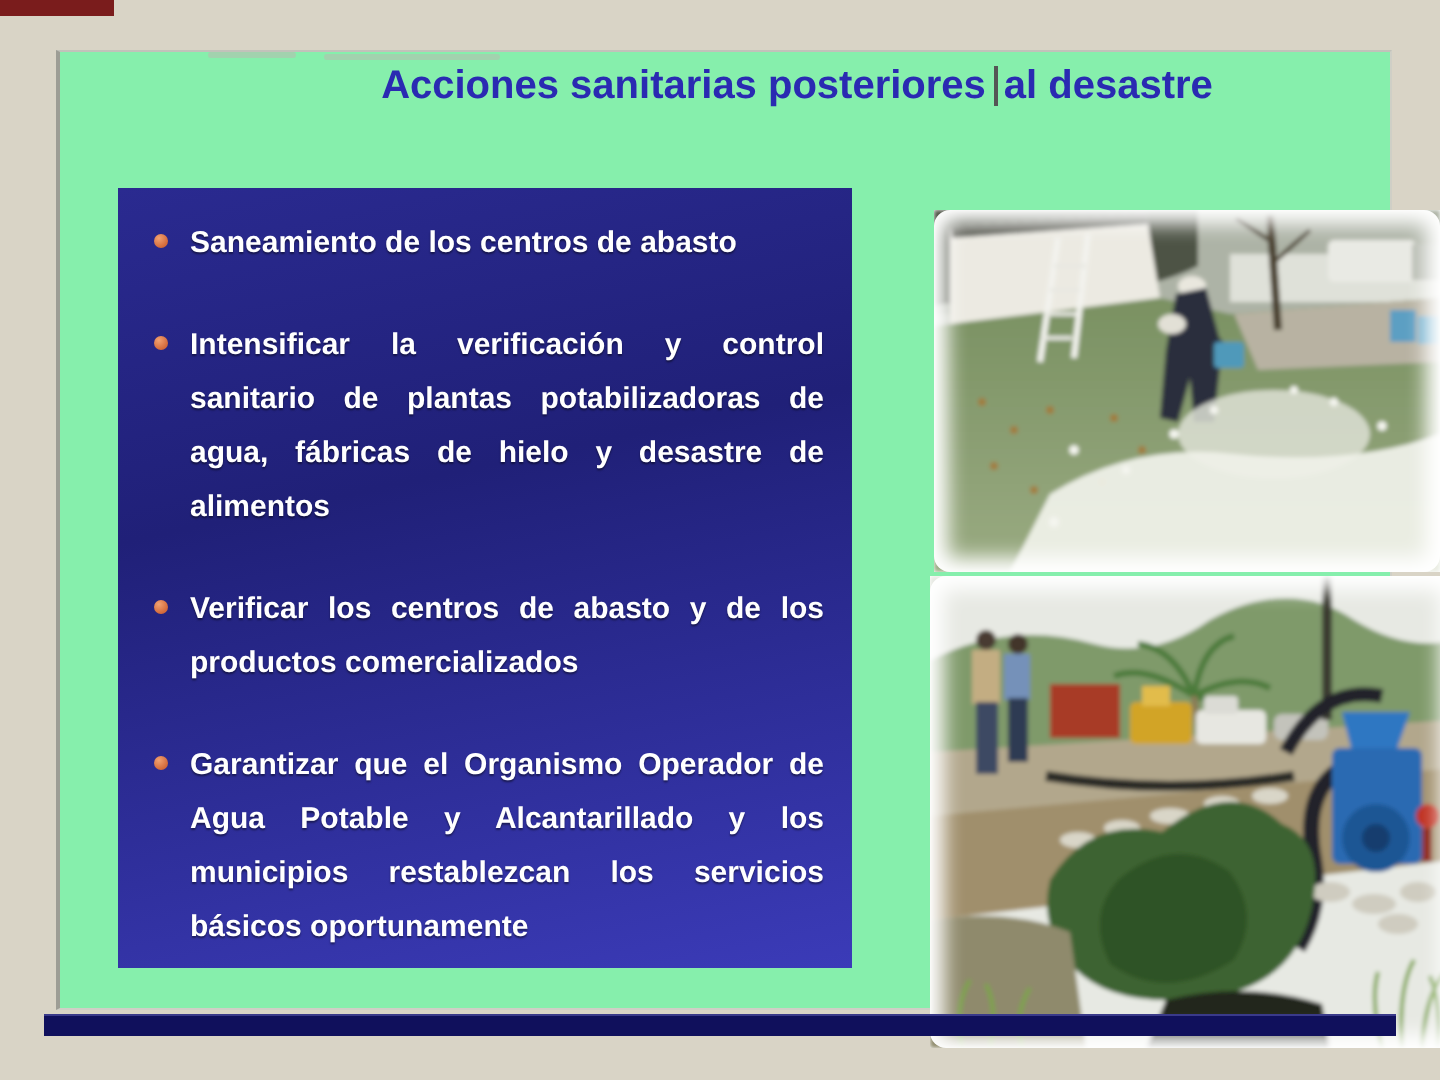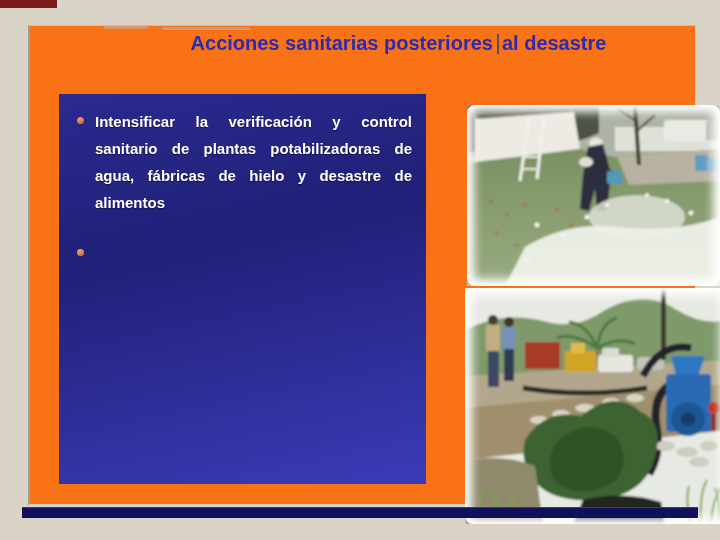--- a/index.html
+++ b/index.html
@@ -6,21 +6,21 @@
   body{
     width:720px;height:540px;position:relative;overflow:hidden;
     background:#d9d4c6;
     font-family:"Liberation Sans", sans-serif;
   }
   .corner-bar{
     position:absolute;left:0;top:0;width:57px;height:8px;background:#7a1c1c;
   }
   .slide{
     position:absolute;left:28px;top:25px;width:668px;height:480px;
-    background:#f97316;
+    background:#86efac;
     border:1px solid #cfcfc6;border-left:2px solid #9d9d95;border-top:1px solid #c2c2ba;
     box-sizing:border-box;
   }
   .smudge{position:absolute;background:#b9b9b1;opacity:.55;border-radius:2px;}
   .smudge.s1{left:74px;top:0px;width:44px;height:3px;}
   .smudge.s2{left:132px;top:1px;width:88px;height:3px;}
   .slide-title{
     position:absolute;left:80px;right:8px;top:6px;
     text-align:center;color:#2a2ab2;font-size:20px;font-weight:bold;
     letter-spacing:0px;white-space:nowrap;
@@ -68,27 +68,33 @@
   <div class="smudge s1"></div>
   <div class="smudge s2"></div>
 
   <div class="slide-title">
     <span>Acciones sanitarias posteriores</span><span class="cursor"></span><span>al desastre</span>
   </div>
 
   <div class="bullet-box">
     <div class="bullet-item">
       <span class="bullet-dot"></span>
+      <span>Saneamiento de los centros de abasto</span>
+    </div>
+    <div class="bullet-item">
+      <span class="bullet-dot"></span>
       <span>Intensificar la verificación y control sanitario de plantas potabilizadoras de agua, fábricas de hielo y desastre de alimentos</span>
     </div>
     <div class="bullet-item">
       <span class="bullet-dot"></span>
-    </div>
-    <div class="bullet-item">
-      <span class="bullet-dot"></span>
+      <span>Verificar los centros de abasto y de los productos comercializados</span>
+    </div>
+    <div class="bullet-item">
+      <span class="bullet-dot"></span>
+      <span>Garantizar que el Organismo Operador de Agua Potable y Alcantarillado y los municipios restablezcan los servicios básicos oportunamente</span>
     </div>
   </div>
 
   <div class="photo photo1">
     <svg viewBox="0 0 253 181" preserveAspectRatio="none" aria-hidden="true">
       <defs>
         <filter id="soft1" x="-5%" y="-5%" width="110%" height="110%">
             <feGaussianBlur stdDeviation="1.1"></feGaussianBlur>
           </filter>
         <linearGradient id="lawn1" x1="0" y1="0" x2="0" y2="1">

